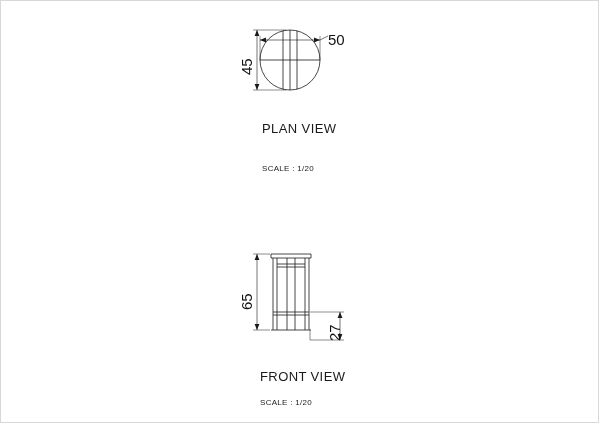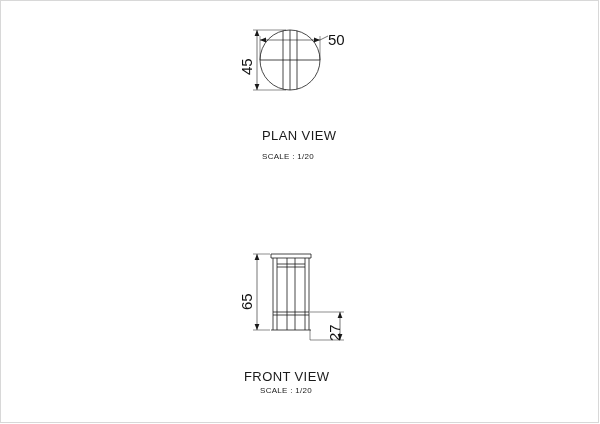--- a/index.html
+++ b/index.html
@@ -40,34 +40,35 @@
     color: #1a1a1a;
     letter-spacing: 0.4px;
     white-space: nowrap;
   }
   .view-scale {
     position: absolute;
     font-size: 8px;
     color: #1a1a1a;
     letter-spacing: 0.3px;
     white-space: nowrap;
+    margin-top: 12px;
   }
   .dim-label {
     position: absolute;
     font-size: 15px;
     color: #111111;
     white-space: nowrap;
   }
   .dim-vertical {
     transform: rotate(-90deg);
     transform-origin: left top;
   }
-  #plan-title { left: 262px; top: 128px; }
+  #plan-title { left: 262px; top: 121px; }
   #plan-scale { left: 262px; top: 152px; }
-  #front-title { left: 244px; top: 369px; }
+  #front-title { left: 260px; top: 369px; }
   #front-scale { left: 260px; top: 386px; }
 
   #dim-45 { left: 238px; top: 75px; }
   #dim-39 { left: 328px; top: 31px; }
   #dim-65 { left: 238px; top: 310px; }
   #dim-27 { left: 326px; top: 341px; }
 </style>
 </head>
 <body>
 

